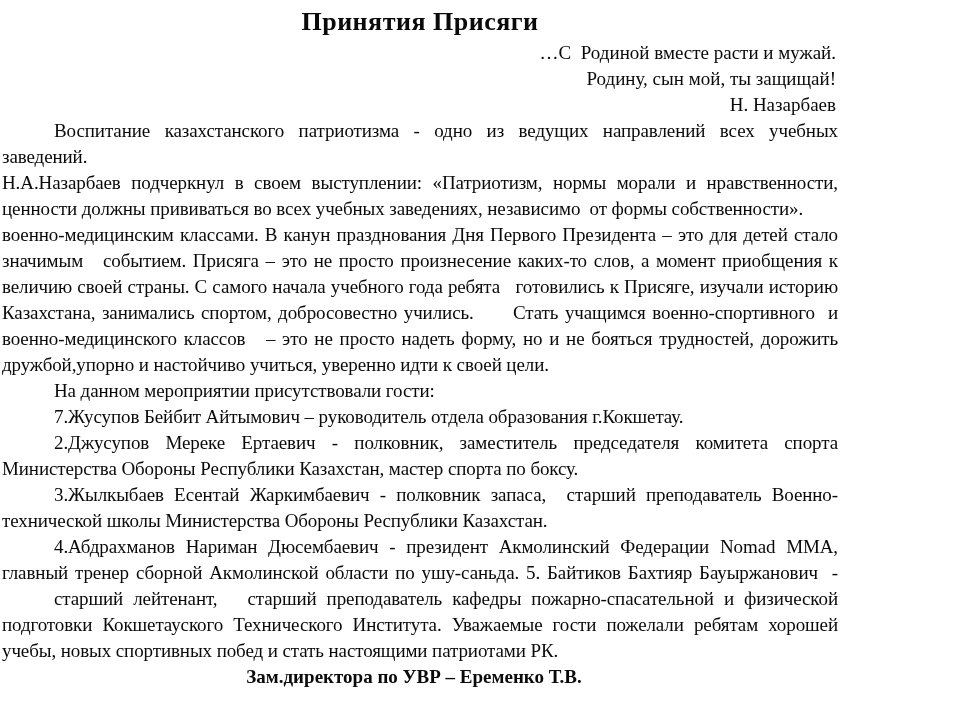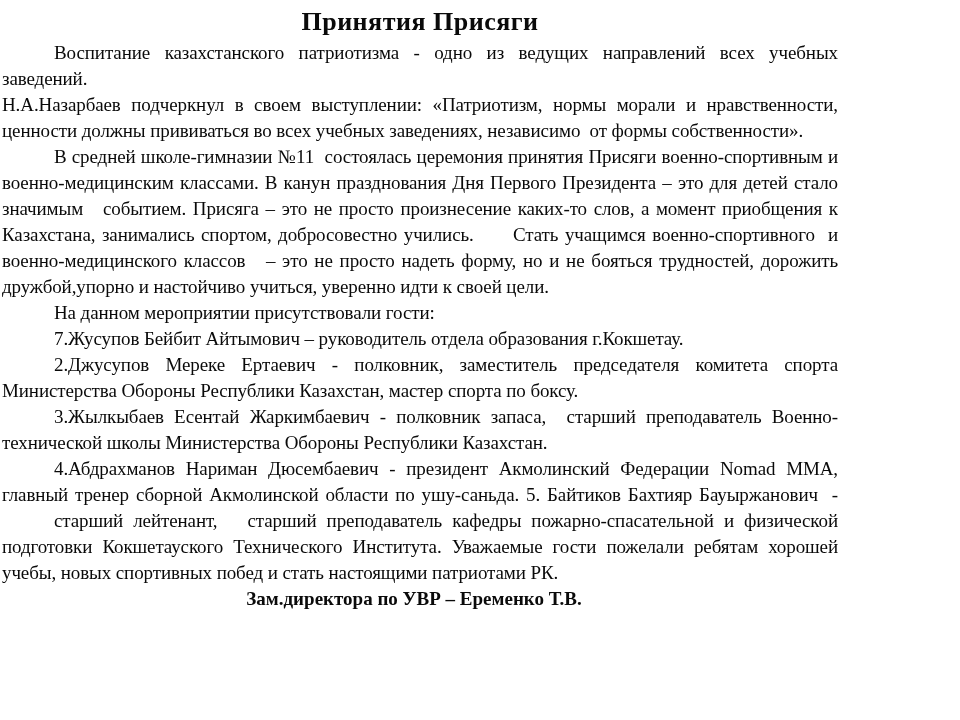--- a/index.html
+++ b/index.html
@@ -60,28 +60,33 @@
     padding-right: 12px;
   }
 </style>
 </head>
 <body>
 
 <div class="page">
 
   <div class="title">Принятия Присяги</div>
 
+  <div class="epigraph">
+    <div class="eline">…С&nbsp; Родиной вместе расти и мужай.</div>
+    <div class="eline">Родину, сын мой, ты защищай!</div>
+    <div class="eline">Н. Назарбаев</div>
+  </div>
 
   <div class="body-text">
       <div class="line indent stretch">Воспитание казахстанского патриотизма - одно из ведущих направлений всех учебных заведений.</div>
       <div class="line stretch">Н.А.Назарбаев подчеркнул в своем выступлении: «Патриотизм, нормы морали и нравственности,</div>
       <div class="line">ценности должны прививаться во всех учебных заведениях, независимо&nbsp; от формы собственности».</div>
-      <div class="line indent stretch">В средней школе-гимназии №11&nbsp; состоялась церемония принятия Присяги военно-спортивным и</div>
       <div class="line stretch">военно-медицинским классами. В канун празднования Дня Первого Президента – это для детей стало</div>
       <div class="line stretch">значимым&nbsp;&nbsp; событием. Присяга – это не просто произнесение каких-то слов, а момент приобщения к</div>
+      <div class="line stretch">величию своей страны. С самого начала учебного года ребята&nbsp;&nbsp; готовились к Присяге, изучали историю</div>
       <div class="line stretch">Казахстана, занимались спортом, добросовестно учились.&nbsp;&nbsp;&nbsp;&nbsp;&nbsp; Стать учащимся военно-спортивного&nbsp; и</div>
       <div class="line stretch">военно-медицинского классов&nbsp;&nbsp; – это не просто надеть форму, но и не бояться трудностей, дорожить</div>
       <div class="line">дружбой,упорно и настойчиво учиться, уверенно идти к своей цели.</div>
       <div class="line indent">На данном мероприятии присутствовали гости:</div>
       <div class="line indent">7.Жусупов Бейбит Айтымович – руководитель отдела образования г.Кокшетау.</div>
       <div class="line indent stretch">2.Джусупов Мереке Ертаевич - полковник, заместитель председателя комитета спорта</div>
       <div class="line">Министерства Обороны Республики Казахстан, мастер спорта по боксу.</div>
       <div class="line indent stretch">3.Жылкыбаев Есентай Жаркимбаевич - полковник запаса,&nbsp; старший преподаватель Военно-</div>
       <div class="line">технической школы Министерства Обороны Республики Казахстан.</div>
       <div class="line indent stretch">4.Абдрахманов Нариман Дюсембаевич - президент Акмолинский Федерации Nomad MMA,</div>

